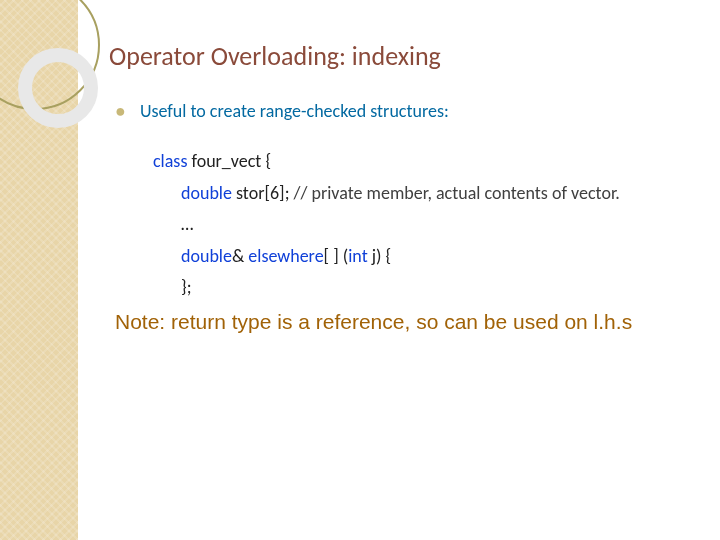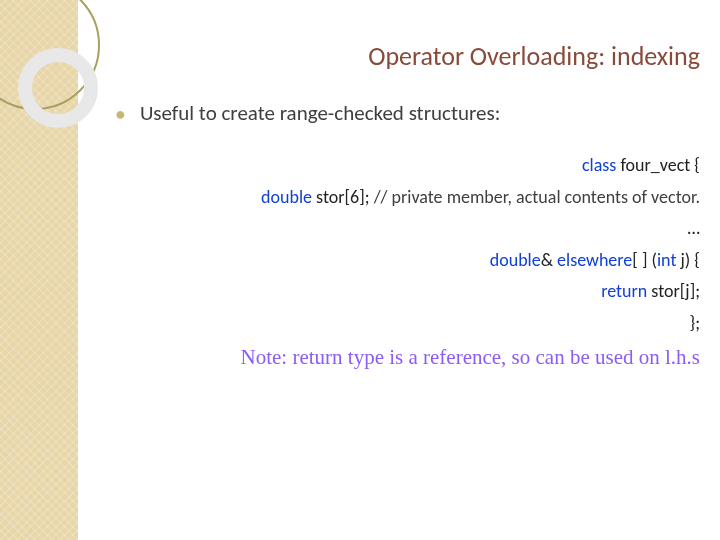--- a/index.html
+++ b/index.html
@@ -1,15 +1,15 @@
 <!DOCTYPE html>
 <html><head>
 <meta charset="utf-8">
 <style>
-  * { margin: 0; padding: 0; box-sizing: border-box; text-align: right; }
+  * { margin: 0; padding: 0; box-sizing: border-box; }
   body {
     width: 720px;
     height: 540px;
     background: #fff;
     font-family: Georgia, 'Times New Roman', serif;
     position: relative;
     overflow: hidden;
   }
   .sidebar {
     position: absolute;
@@ -62,41 +62,41 @@
     margin-left: 20px;
   }
   .bullet {
     color: #c8b878;
     font-size: 18px;
     margin-right: 14px;
     line-height: 1;
   }
   .bullet-text {
     font-family: 'Gill Sans', 'Gill Sans MT', Calibri, sans-serif;
-    font-size: 21px;
-    color: #404040;
+    font-size: 18px;
+    color: #0369a1;
   }
   .code-block {
-    margin-left: 38px;
+    margin-left: 58px;
     font-family: 'Gill Sans', 'Gill Sans MT', Calibri, sans-serif;
     font-size: 18px;
     line-height: 1.75;
     color: #222;
   }
   .kw { color: #1040d8; }
   .cm { color: #404040; }
   .indent1 { padding-left: 28px; }
   .indent2 { padding-left: 56px; }
   .indent3 { padding-left: 70px; }
   .note {
     margin-left: 20px;
     margin-top: 6px;
-    font-family: Liberation Serif, serif;
+    font-family: Liberation Sans, sans-serif;
     font-size: 21px;
-    color: #8b5cf6;
+    color: #a16207;
   }
 </style>
 </head>
 <body>
 
 <div class="sidebar"></div>
 <div class="circle-outer"></div>
 <div class="circle-inner"></div>
 
 <div class="content">
@@ -105,18 +105,17 @@
   <div class="bullet-row">
     <span class="bullet">●</span>
     <span class="bullet-text">Useful to create range-checked structures:</span>
   </div>
 
   <div class="code-block">
     <div><span class="kw">class</span><span> four_vect {</span></div>
     <div class="indent1"><span class="kw">double</span><span> stor[6];       </span><span class="cm">//  private member, actual contents of vector.</span></div>
     <div class="indent1">…</div>
     <div class="indent1"><span class="kw">double</span><span>&amp; </span><span class="kw">elsewhere</span><span>[ ] (</span><span class="kw">int</span><span> j) {</span></div>
-    <div class="indent3"><span class="kw">return</span><span> stor[j];</span></div>
     <div class="indent1">};</div>
   </div>
 
   <div class="note">Note: return type is a reference, so can be used on l.h.s</div>
 </div>
 
 </body></html>

